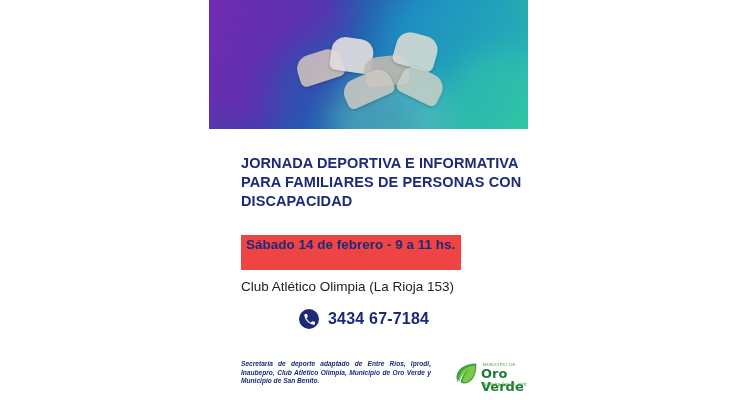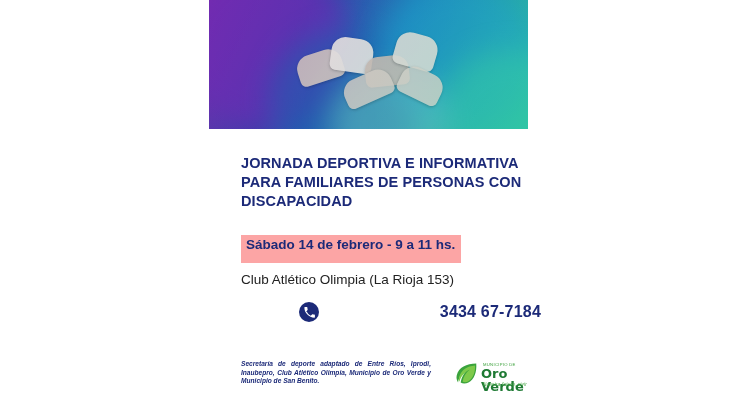--- a/index.html
+++ b/index.html
@@ -79,25 +79,25 @@
     font-weight: bold;
     line-height: 19px;
     letter-spacing: .1px;
     margin: 0;
   }
   .date-wrap {
     margin-top: 24px;
   }
   .date {
     display: inline-block;
-    background: #fca5a5;
+    background: #ef4444;
     color: #1c2a78;
     font-size: 13.5px;
     font-weight: bold;
-    padding: 2px 6px 11px 5px;
+    padding: 2px 6px 18px 5px;
     line-height: 15px;
   }
   .venue {
     margin-top: 8px;
     color: #222222;
     font-size: 13.5px;
     line-height: 17px;
   }
   .invite {
     margin-top: 14px;
@@ -107,21 +107,20 @@
     line-height: 14.5px;
     text-align: justify;
     width: 252px;
   }
   .phone-row {
     margin-top: 14px;
     display: flex;
     align-items: center;
     gap: 9px;
     padding-left: 58px;
-    justify-content: space-between;
   }
   .phone-icon {
     width: 20px;
     height: 20px;
     border-radius: 50%;
     background: #1c2a78;
     display: flex;
     align-items: center;
     justify-content: center;
     flex: 0 0 auto;

